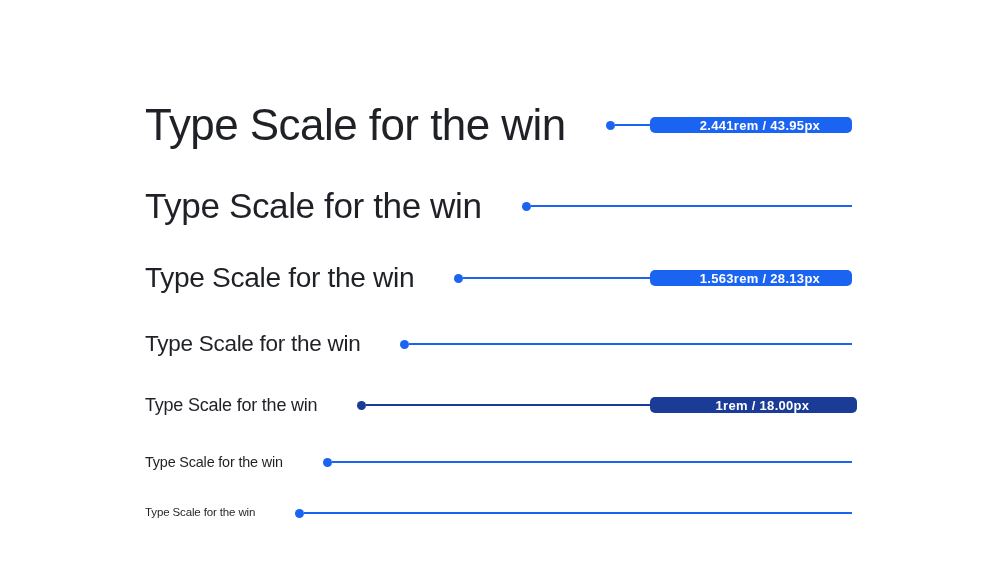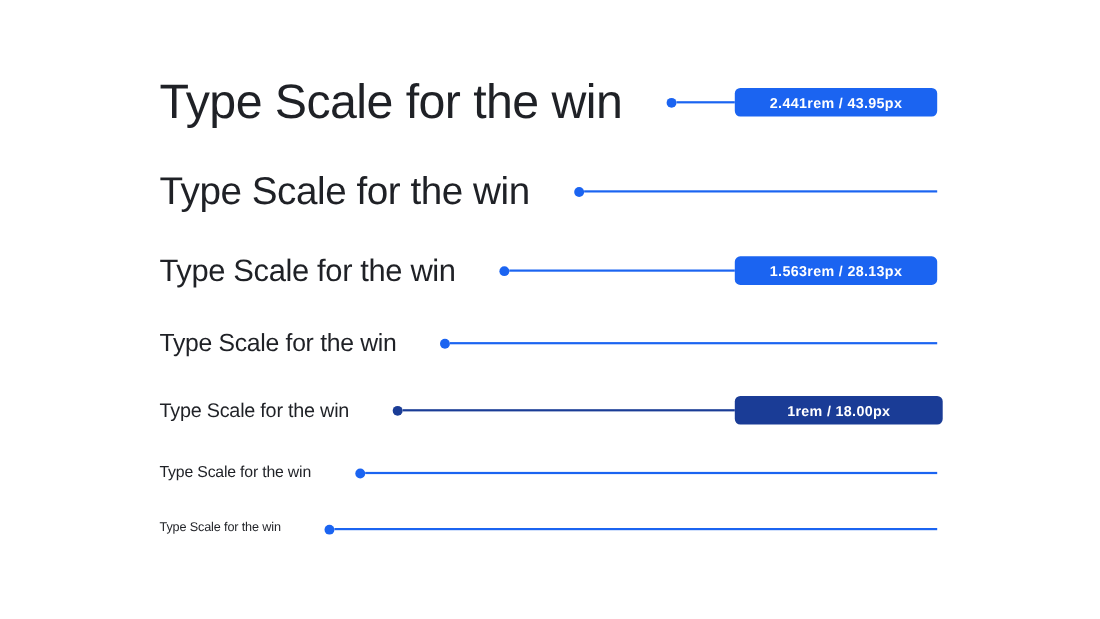--- a/index.html
+++ b/index.html
@@ -19,20 +19,21 @@
     position: absolute;
     inset: 0;
   }
   .row {
     position: absolute;
     left: 145px;
     right: 148px;
     height: 50px;
     display: flex;
     align-items: center;
+    margin-top: 32px;
   }
   .row:nth-child(1) { top: 68px; }
   .row:nth-child(2) { top: 149px; }
   .row:nth-child(3) { top: 221px; }
   .row:nth-child(4) { top: 287px; }
   .row:nth-child(5) { top: 348px; }
   .row:nth-child(6) { top: 405px; }
   .row:nth-child(7) { top: 456px; }
 
   .sample {
@@ -53,31 +54,32 @@
     background: var(--accent, #1b64f1);
   }
   .line {
     flex: 1 1 8px;
     height: 2px;
     background: var(--accent, #1b64f1);
   }
   .badge {
     flex: 0 0 184px;
     width: 184px;
-    height: 26px;
+    height: 16px;
     border-radius: 5px;
     background: var(--accent, #1b64f1);
     color: var(--badge-text, #ffffff);
     display: flex;
     align-items: center;
     justify-content: center;
     font-size: 13px;
     font-weight: 700;
     letter-spacing: 0.3px;
     white-space: nowrap;
+    padding-left: 18px;
   }
   .row.dark .dot,
   .row.dark .line,
   .row.dark .badge {
     background: var(--dark, #1a3c96);
   }
   .row.dark .badge {
     flex-basis: 189px;
     width: 189px;
     margin-right: -5px;

